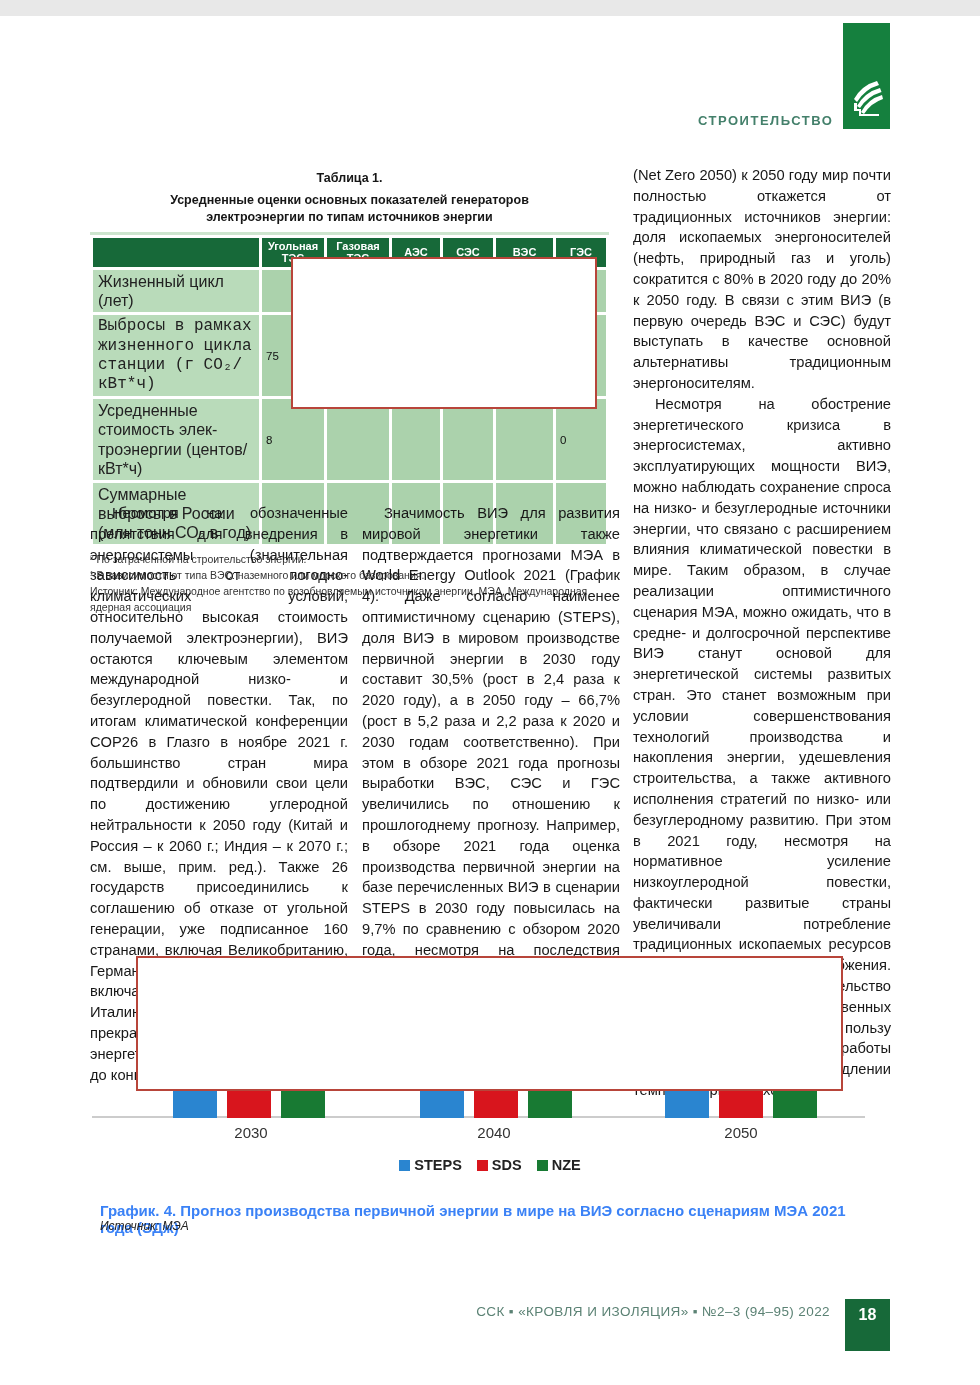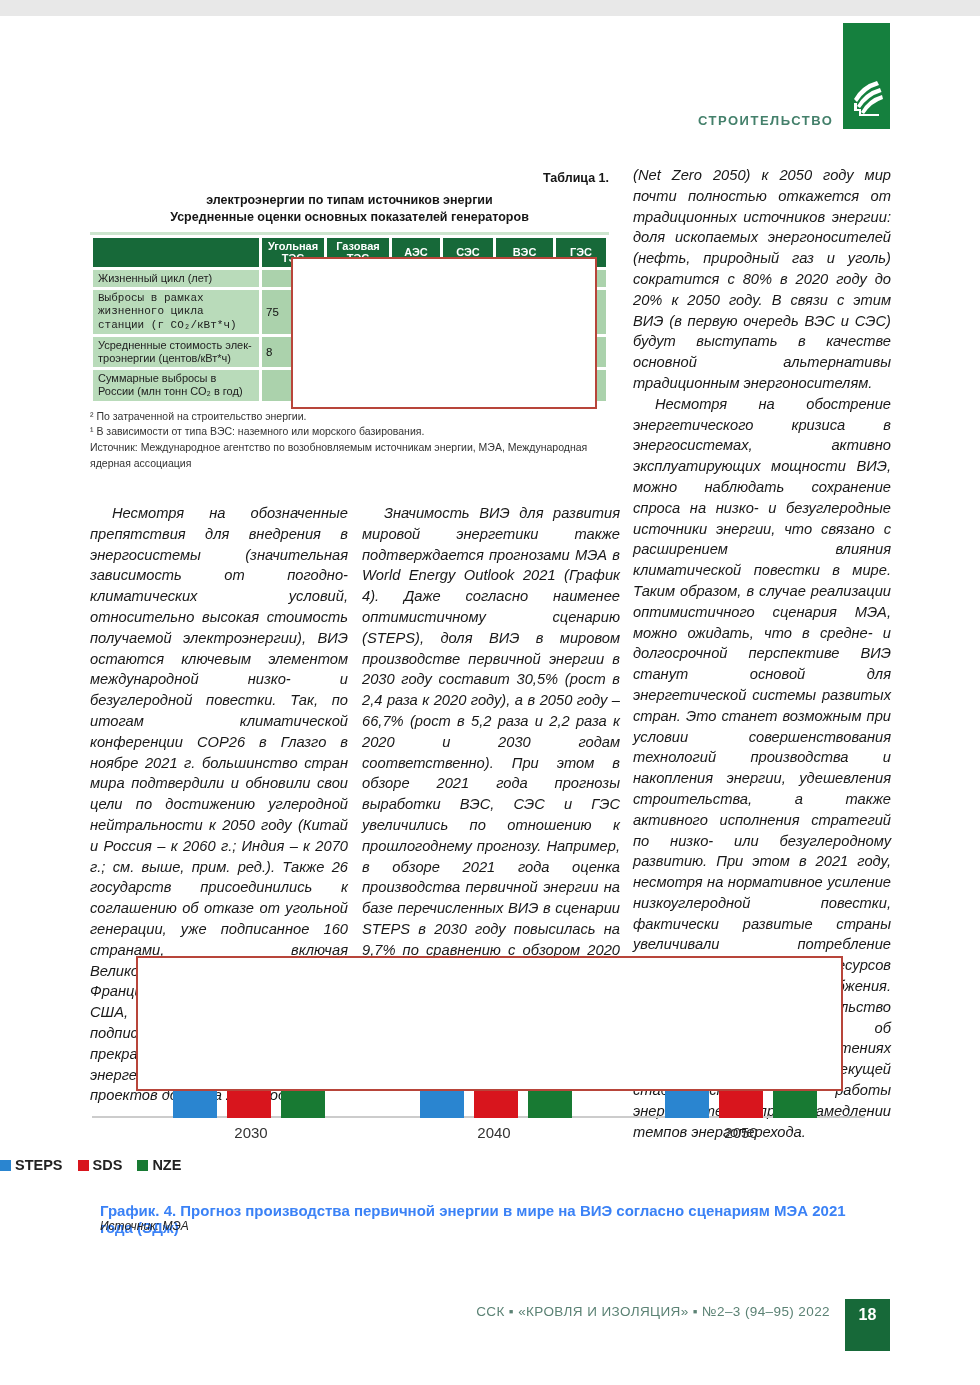--- a/index.html
+++ b/index.html
@@ -8,54 +8,54 @@
           font-family:"Liberation Sans", sans-serif; color:#161616; overflow:hidden; margin:16px auto;padding-left:26px; }
 
   
   .section-label { position:absolute; top:97px; left:698px; width:124px; text-align:right;
                    font-size:13px; font-weight:bold; letter-spacing:1.5px; color:#44806b; }
   .logo { position:absolute; left:843px; top:7px; width:47px; height:106px; background:#15803e;
           display:flex; align-items:flex-end; justify-content:center; padding-bottom:6px; }
 
   
   .table-block { position:absolute; left:90px; top:155px; width:519px; }
-  .tbl-num { text-align:right; font-weight:bold; font-size:12.5px; margin-bottom:7px; }
+  .tbl-num { text-align:center; font-weight:bold; font-size:12.5px; margin-bottom:7px; }
   .tbl-title { text-align:center; font-weight:bold; font-size:12.5px; line-height:1.35; margin-bottom:6px; }
   .tbl-topline { height:3px; background:#cde5ce; }
   table.maintbl { border-collapse:separate; border-spacing:3px; width:100%; }
   table.maintbl th { background:#176939; color:#fff; font-size:11px; font-weight:bold;
                      text-align:center; vertical-align:middle; line-height:1.15; padding:2px 1px; height:28px; }
-  table.maintbl td.lbl { background:#b9dbba; font-size:11px; padding:2px 5px; line-height:1.2;
+  table.maintbl td.lbl { background:#b9dbba; font-size:16px; padding:2px 5px; line-height:1.2;
                          text-align:left; vertical-align:middle; color:#222; }
   table.maintbl td.val { background:#abd2ac; font-size:11.5px; text-align:left; padding:1px 4px;
                          vertical-align:middle; color:#111; }
   .footnotes { margin-top:5px; font-size:10.5px; color:#333; line-height:1.5; }
   .footnotes div { margin:0; }
 
   
   .redact { position:absolute; background:#fff; border:2px solid #b8453a; z-index:5; }
   .redact-table { left:291px; top:241px; width:306px; height:152px; }
   .redact-chart { left:136px; top:940px; width:707px; height:135px; }
 
   
   .bodycol { position:absolute; width:258px; font-size:14.7px; line-height:1.415;
-             text-align:justify; color:#181818;font-style:italic; }
+             text-align:justify; color:#181818; }
   .bodycol p { margin:0; }
   .bodycol p.ind { text-indent:22px; }
   #col1 { left:90px;  top:487px; }
   #col2 { left:362px; top:487px; }
   #col3 { left:633px; top:149px; }
 
   
   .bar { position:absolute; top:1075px; height:27px; width:44px; z-index:1; }
   .axis-line { position:absolute; left:92px; top:1100px; width:773px; height:2px; background:#cccccc; }
   .year-label { position:absolute; top:1108px; transform:translateX(-50%);
                 font-size:15px; color:#333; }
   .legend { position:absolute; top:1141px; left:0; width:980px; display:flex;
-            gap:15px; font-size:14.5px; font-weight:600; color:#222; }
+            justify-content:center; gap:15px; font-size:14.5px; font-weight:600; color:#222; }
   .legend-item { display:flex; align-items:center; gap:4px; }
   .legend-swatch { width:11px; height:11px; display:inline-block; }
 
   
   .chart-caption { position:absolute; left:100px; top:1186px; width:780px;
                    font-size:15px; font-weight:bold; color:#3b82f6; }
   .chart-source { position:absolute; left:100px; top:1203px; font-size:12px;
                   font-style:italic; color:#222; }
 
   
@@ -78,22 +78,22 @@
         <path d="M7 29 Q15 15 30 11 L31.5 15 Q18 19 10 31 Z" fill="#fff"></path>
         <path d="M11 35 Q18 22 32 18 L33 22 Q21 26 14 37 Z" fill="#fff"></path>
         <path d="M4 26 h3 v6 h4 v5 h18 v2 H9 v-5 H4 Z" fill="#fff"></path>
       </svg>
     </span>
   </div>
 
   <div class="table-block">
     <div class="tbl-num">Таблица 1.</div>
     <div class="tbl-title">
+      <div>Усредненные оценки основных показателей генераторов</div>
       <div>электроэнергии по типам источников энергии</div>
-      <div>Усредненные оценки основных показателей генераторов</div>
     </div>
     <div class="tbl-topline"></div>
     <table class="maintbl">
       <colgroup>
         <col style="width:166px">
           <col style="width:62px">
           <col style="width:62px">
         <col style="width:48px">
           <col style="width:50px">
           <col style="width:57px">

